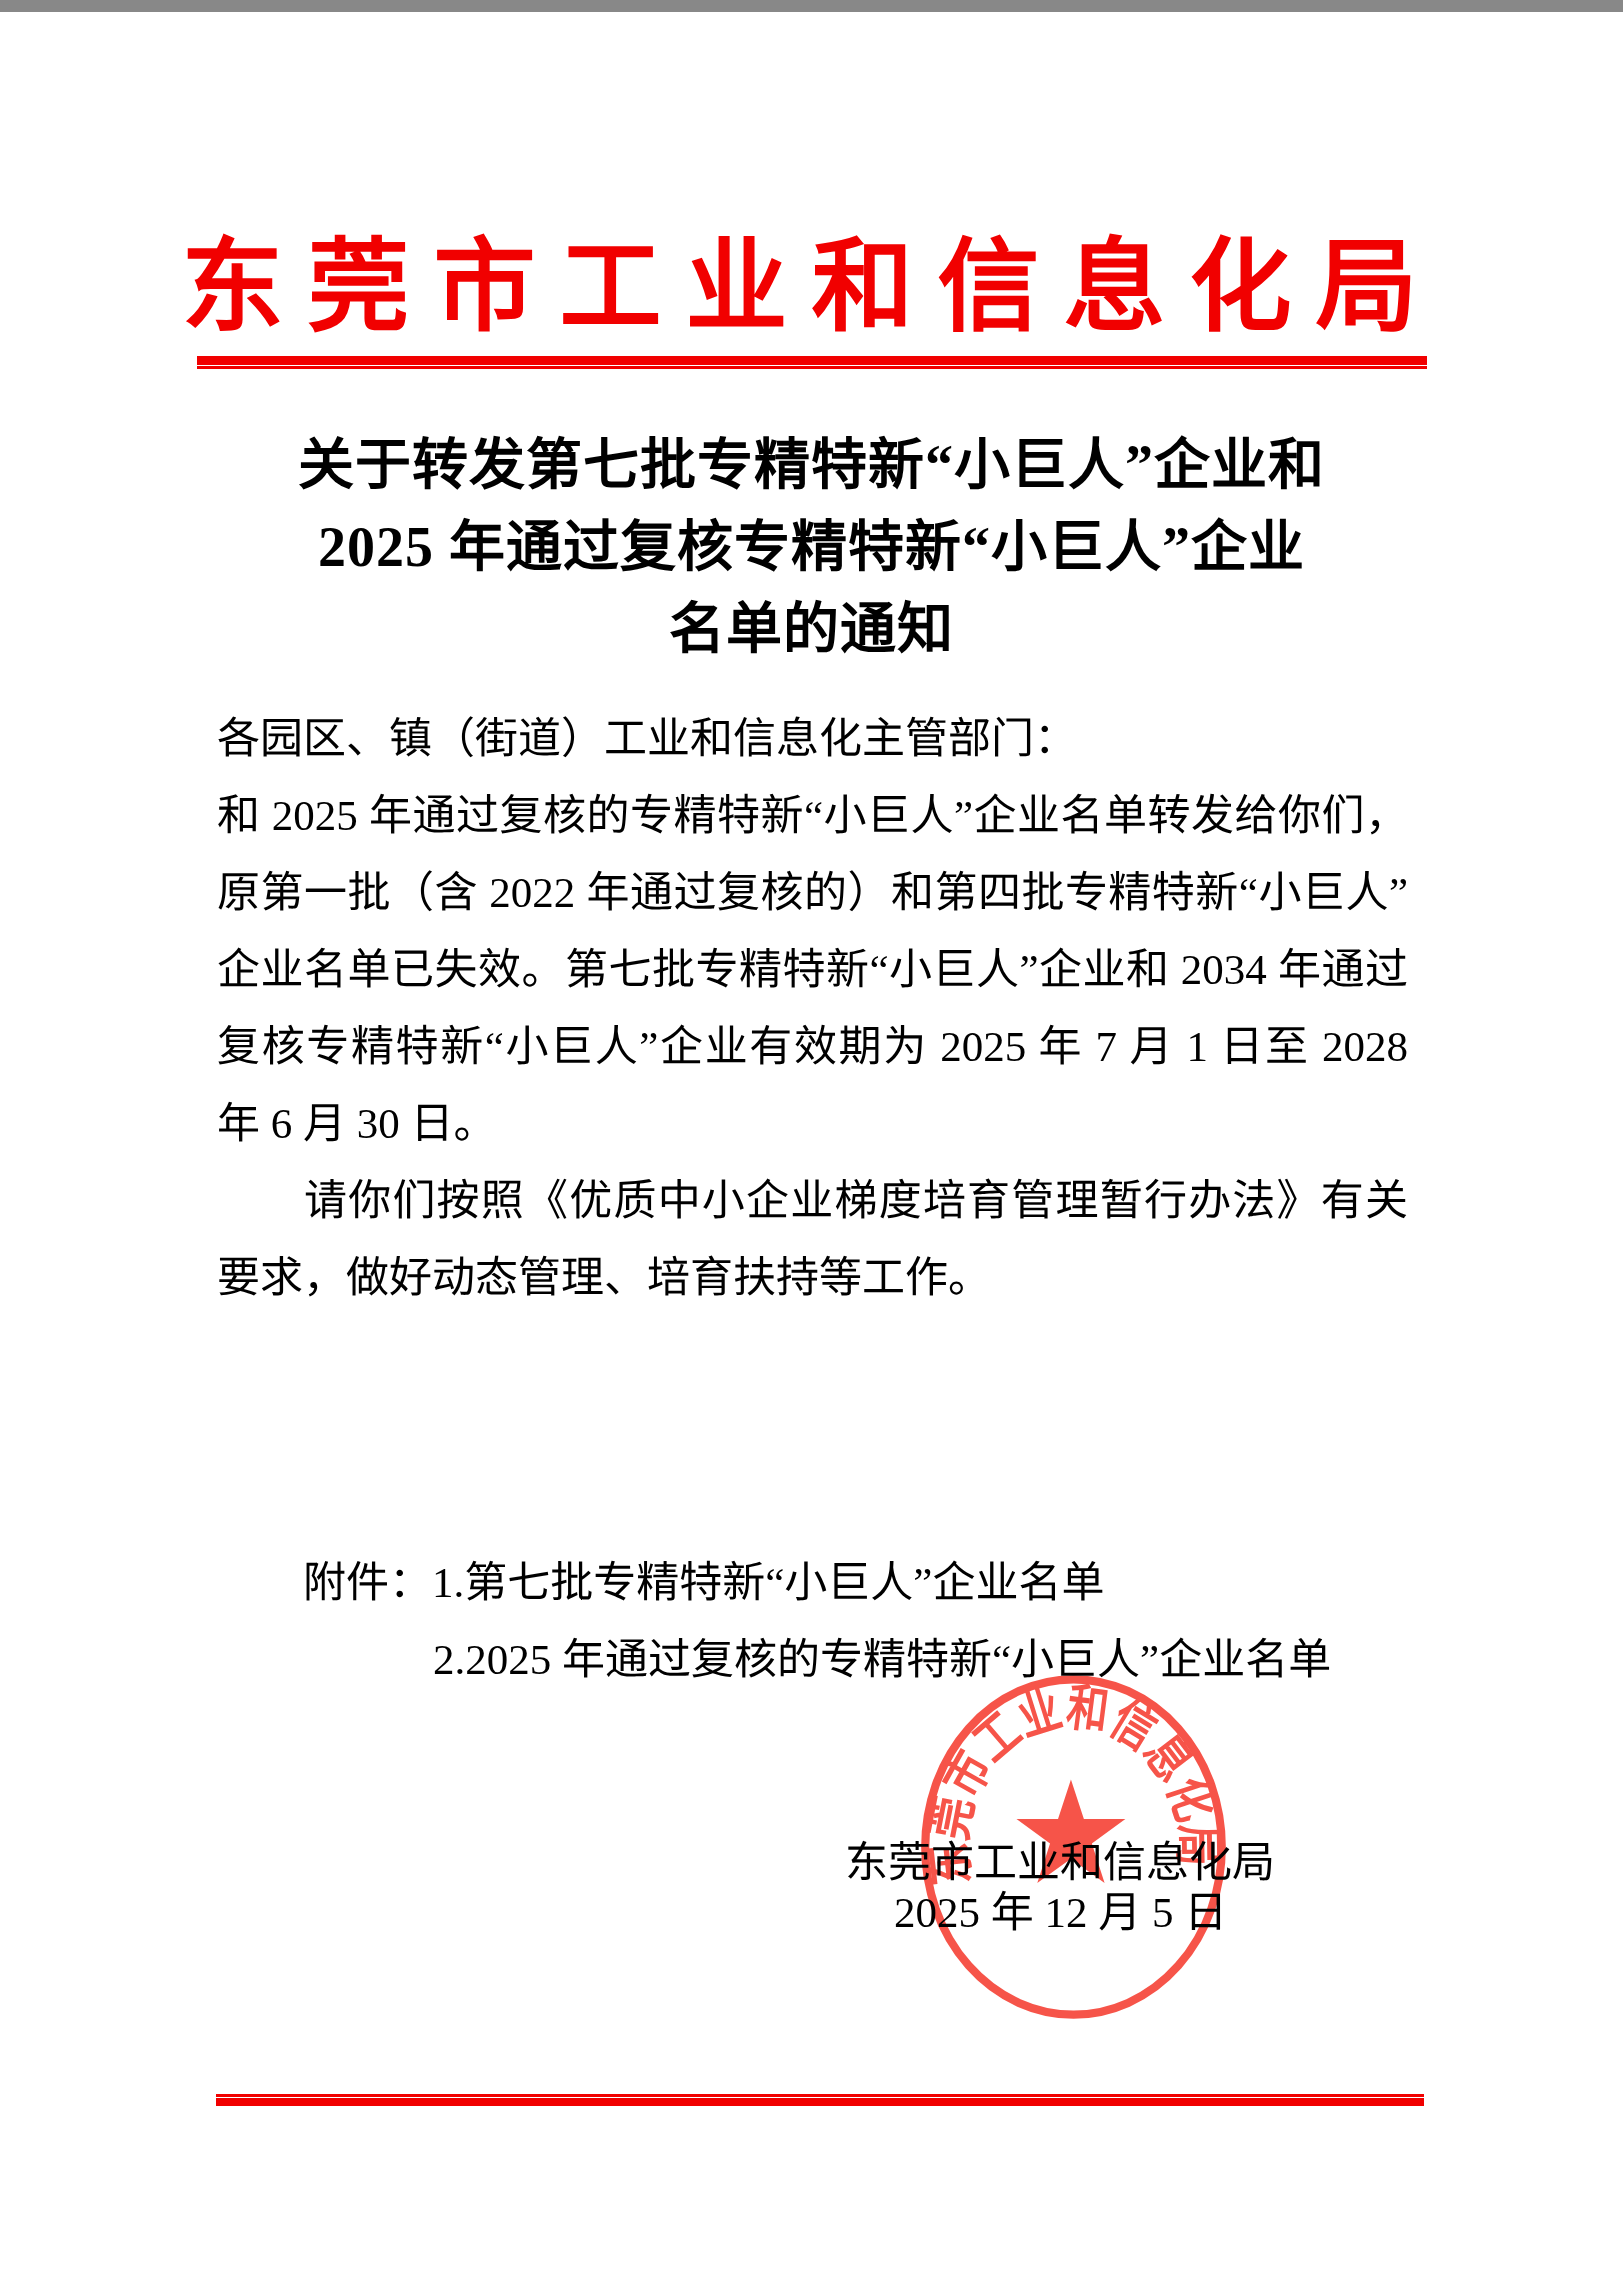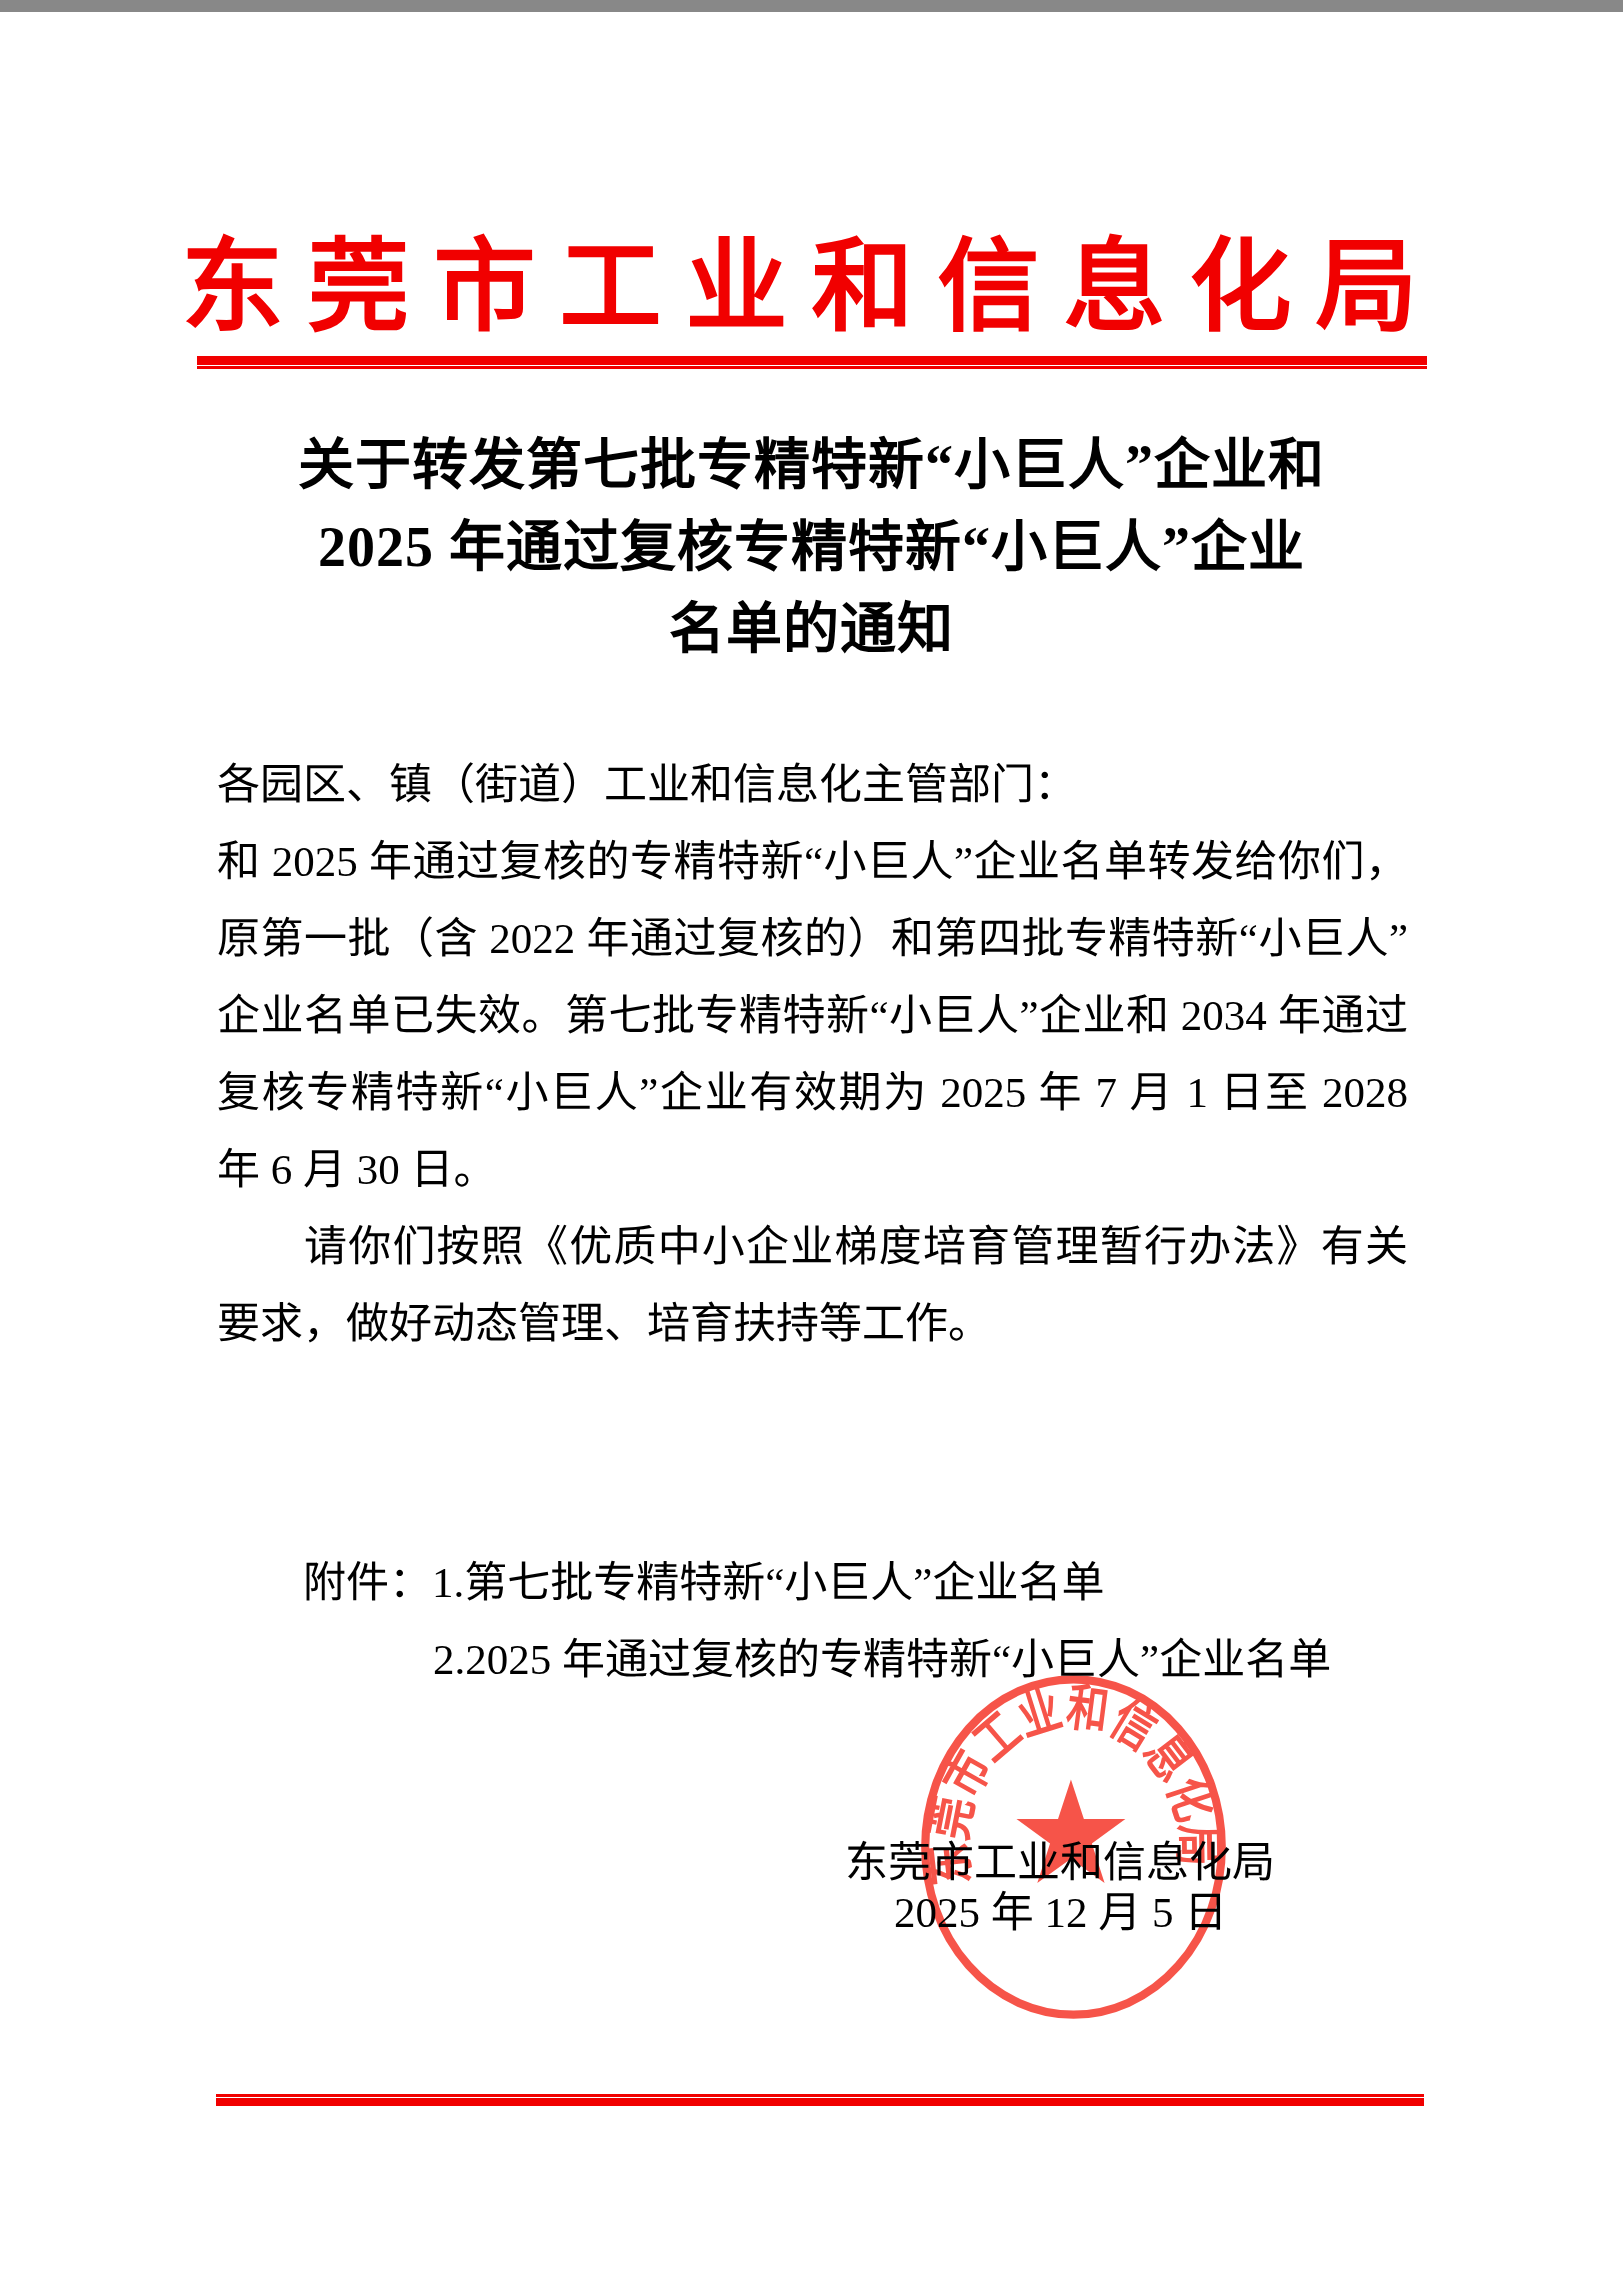--- a/index.html
+++ b/index.html
@@ -28,21 +28,21 @@
   
   .doc-title{
     position:absolute;top:412px;left:0;right:0;
     text-align:center;
     font-size:56px;line-height:82px;
     font-weight:700;
     letter-spacing:1px;
   }
   
   .body-text{
-    position:absolute;left:217px;top:734px;width:1191px;
+    position:absolute;left:217px;top:688px;width:1191px;
     font-size:43px;line-height:77px;
     text-align:left;
   }
   .line{white-space:nowrap;}
   .line.fill{
     white-space:normal;
     text-align:justify;
     text-align-last:justify;
     text-justify:inter-character;
   }

